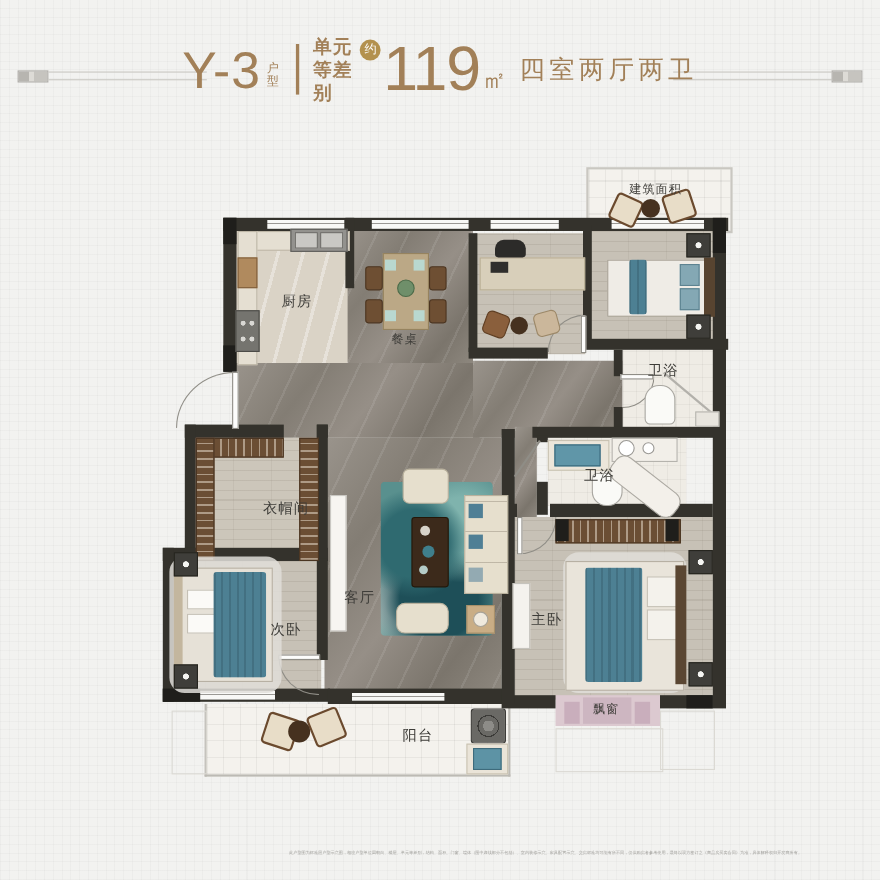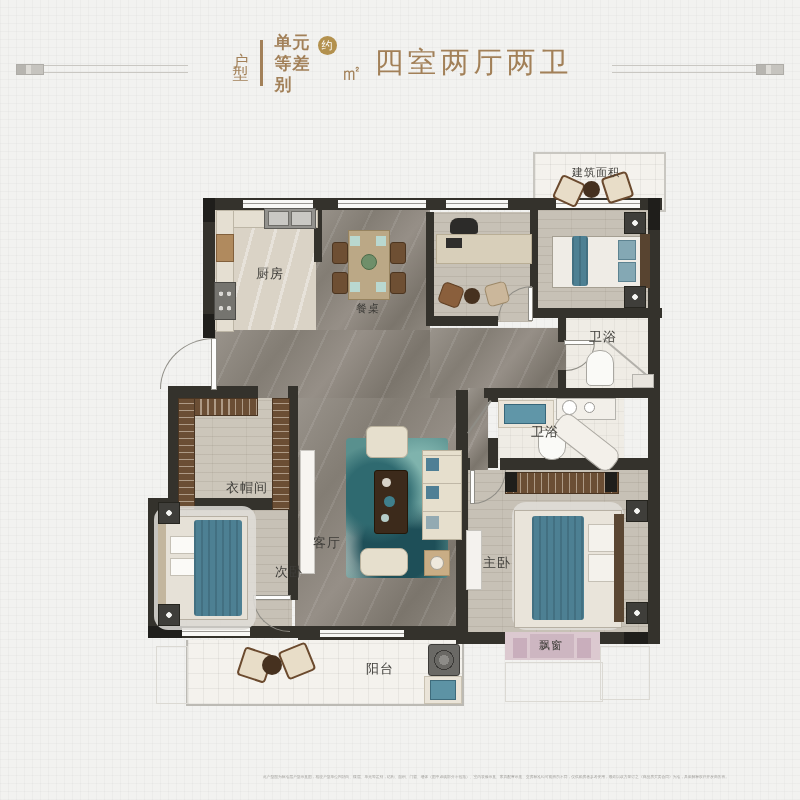--- a/index.html
+++ b/index.html
@@ -9,27 +9,27 @@
     background-image:
       repeating-linear-gradient(0deg, rgba(0,0,0,0.022) 0 1px, transparent 1px 8px),
       repeating-linear-gradient(90deg, rgba(0,0,0,0.022) 0 1px, transparent 1px 8px);}
   .a{position:absolute;}
   
   .hdr{position:absolute;top:30px;left:0;right:0;height:66px;display:flex;justify-content:center;align-items:center;color:#a28058;}
   .deco{position:absolute;top:64px;display:flex;align-items:center;height:10px;}
   .deco .cap{width:26px;height:9px;background:linear-gradient(90deg,#b7b5b0 0 35%,#dddbd6 35% 55%,#c6c4bf 55%);border:1px solid #aeaca7;}
   .deco .line{flex:1;height:6px;border-top:1px solid #c9c7c2;border-bottom:1px solid #c9c7c2;}
   .unit{font-size:47px;letter-spacing:1px;}
-  .stack1{width:13px;font-size:16px;line-height:12px;word-break:break-all;margin:10px 0 0 5px;}
+  .stack1{width:13px;font-size:11px;line-height:12px;word-break:break-all;margin:10px 0 0 5px;}
   .tdiv{width:3px;height:46px;background:#a28058;margin:0 12px 0 14px;}
   .stack2{width:37px;font-size:17px;font-weight:bold;line-height:21px;word-break:break-all;letter-spacing:1px;}
   .badge{width:19px;height:19px;border-radius:50%;background:#b3914e;color:#fff;font-size:11px;line-height:19px;text-align:center;align-self:flex-start;margin:6px 2px 0 6px;}
   .bignum{font-size:57px;letter-spacing:-1px;}
   .sqm{font-size:22px;align-self:flex-end;margin:0 0 8px 2px;}
-  .summary{font-size:29px;letter-spacing:4px;margin-left:12px;font-weight:500;}
+  .summary{font-size:23px;letter-spacing:4px;margin-left:12px;font-weight:500;}
   
   .marble{background:linear-gradient(128deg,#9a948c 0%,#837d74 30%,#968f87 55%,#7b756c 80%,#8e887f 100%);
     background-blend-mode:normal;}
   .marble:after{content:"";position:absolute;inset:0;background:repeating-linear-gradient(115deg, rgba(255,255,255,0.09) 0 2px, transparent 2px 26px);}
   .wood{background-color:#c7c1b6;background-image:
     repeating-linear-gradient(0deg, rgba(100,90,75,0.12) 0 1px, transparent 1px 9px),
     repeating-linear-gradient(90deg, rgba(100,90,75,0.08) 0 1px, transparent 1px 34px);}
   .kitf{background-color:#dad3c6;background-image:repeating-linear-gradient(105deg, rgba(255,255,255,0.35) 0 3px, transparent 3px 22px);}
   .bathf{background-color:#efece5;background-image:
     repeating-linear-gradient(0deg, rgba(0,0,0,0.04) 0 1px, transparent 1px 12px),
@@ -66,24 +66,26 @@
 
   <div class="deco" style="left:16px;width:172px;">
     <div class="cap"></div>
       <div class="line"></div>
   </div>
   <div class="deco" style="right:16px;width:172px;flex-direction:row-reverse;">
     <div class="cap"></div>
       <div class="line"></div>
   </div>
   <div class="hdr">
+    <span class="unit">Y-3</span>
     <span class="stack1">户型</span>
     <span class="tdiv"></span>
     <span class="stack2">单元等差别</span>
     <span class="badge">约</span>
+    <span class="bignum">119</span>
     <span class="sqm">㎡</span>
     <span class="summary">四室两厅两卫</span>
   </div>
 
   <div class="a tile" style="left:533px;top:152px;width:129px;height:56px;border:2px solid #c9c7c1;"></div>
   <div class="a kitf" style="left:212px;top:207px;width:106px;height:125px;"></div>
   <div class="a marble" style="left:316px;top:205px;width:114px;height:127px;"></div>
   <div class="a marble" style="left:212px;top:330px;width:224px;height:68px;"></div>
   <div class="a marble" style="left:430px;top:328px;width:136px;height:70px;"></div>
   <div class="a marble" style="left:295px;top:398px;width:161px;height:234px;"></div>
@@ -254,21 +256,21 @@
   <div class="a rndtbl" style="left:262px;top:655px;width:20px;height:20px;"></div>
   <div class="a" style="left:428px;top:644px;width:30px;height:30px;background:radial-gradient(circle at 50% 50%, #8d8c88 0 5px, #6a6965 5px 9px, #3c3b38 9px 10px, #6a6965 10px);border:1px solid #3c3b38;border-radius:3px;"></div>
   <div class="a" style="left:424px;top:676px;width:36px;height:26px;background:#eae4d8;border:1px solid #c9c2b2;"></div>
   <div class="a" style="left:430px;top:680px;width:24px;height:18px;background:#5d93a5;border:1px solid #3e6b7c;"></div>
 
   <div class="lbl sm" style="left:596px;top:172px;">建筑面积</div>
   <div class="lbl" style="left:270px;top:274px;">厨房</div>
   <div class="lbl sm" style="left:368px;top:308px;">餐桌</div>
   <div class="lbl" style="left:603px;top:337px;">卫浴</div>
   <div class="lbl" style="left:545px;top:432px;">卫浴</div>
-  <div class="lbl" style="left:247px;top:462px;margin-top:26px;">衣帽间</div>
-  <div class="lbl" style="left:260px;top:572px;margin-left:29px;">次卧</div>
+  <div class="lbl" style="left:260px;top:462px;">衣帽间</div>
+  <div class="lbl" style="left:260px;top:572px;">次卧</div>
   <div class="lbl" style="left:327px;top:543px;">客厅</div>
   <div class="lbl" style="left:497px;top:563px;">主卧</div>
   <div class="lbl sm" style="left:551px;top:645px;">飘窗</div>
   <div class="lbl" style="left:380px;top:669px;">阳台</div>
 
   <div class="foot"><span>此户型图为标准层户型示意图，相应户型单位因朝向、楼层、单元等差别，结构、面积、门窗、墙体（图中虚线部分不包括）、室内装修示意、家具配置示意、交房标准均可能有所不同，仅供购房者参考使用，最终以双方签订之《商品房买卖合同》为准，具体解释权归开发商所有。</span></div>
 </div>
 
 </body></html>

